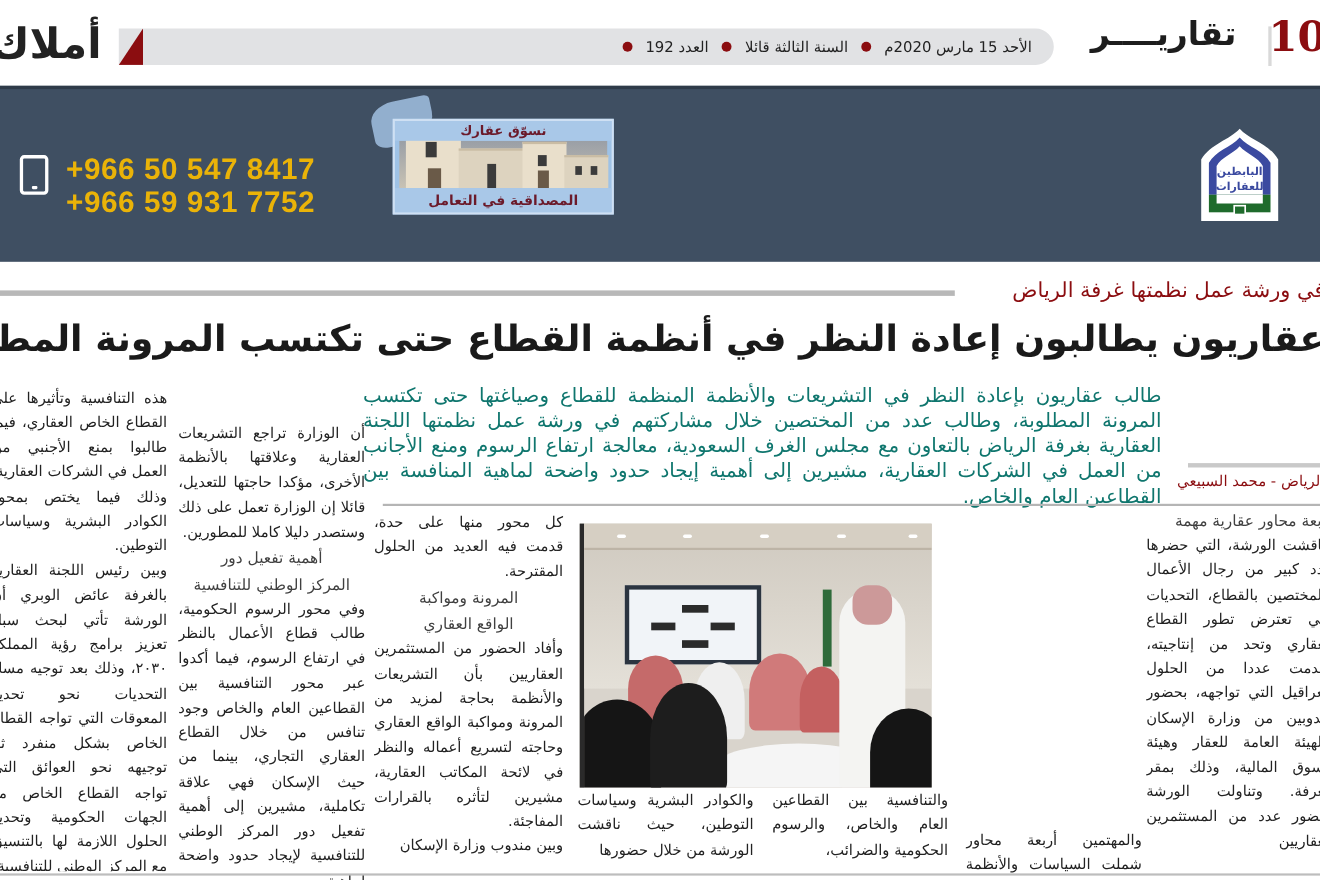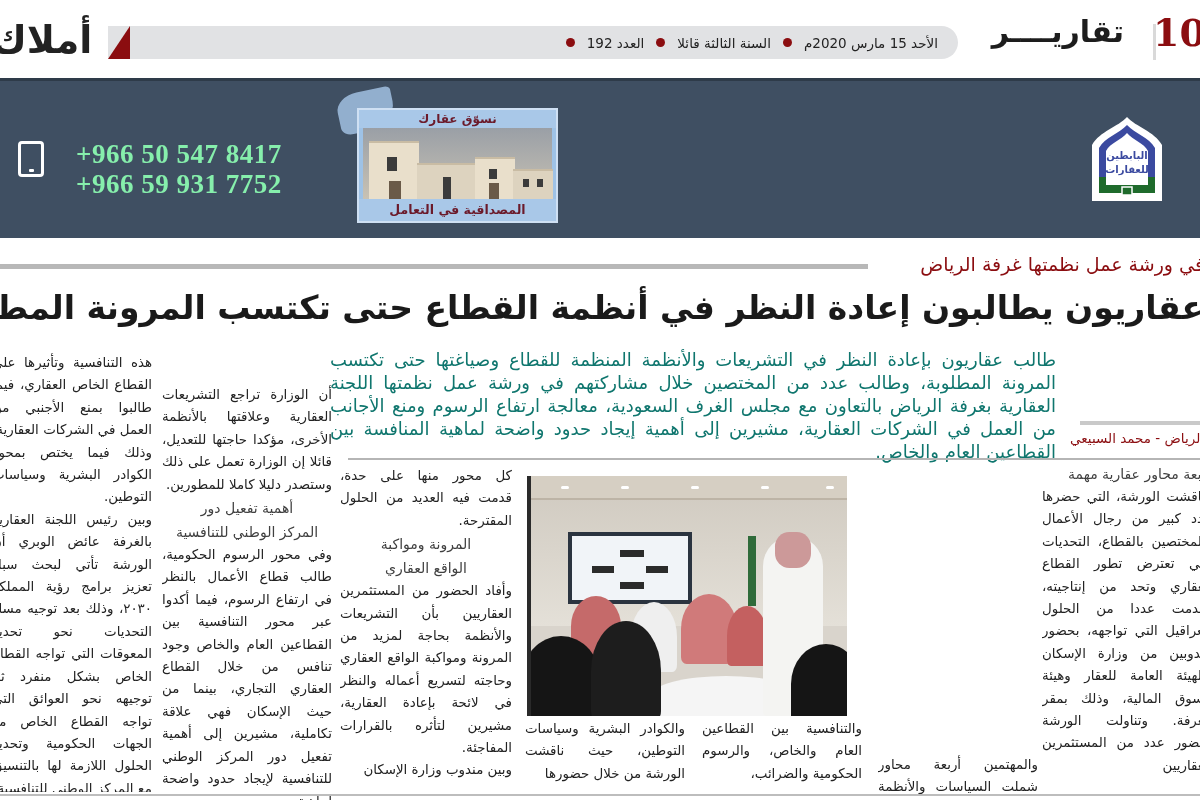--- a/index.html
+++ b/index.html
@@ -14,34 +14,34 @@
   .info-bar { position: absolute; left: 108px; top: 26px; width: 850px; height: 33px; background: #e1e2e4; border-radius: 0 17px 17px 0; }
   .red-tri { position: absolute; left: 108px; top: 26px; width: 22px; height: 33px; background: #8b0d10; clip-path: polygon(100% 0, 100% 100%, 0 100%); }
   .info-items { position: absolute; right: 262px; top: 26px; height: 33px; display: flex; flex-direction: row-reverse; align-items: center; gap: 12px; direction: rtl; font-size: 13.5px; color: #222; }
   .info-items .dot { width: 9px; height: 9px; border-radius: 50%; background: #8b0d10; display: inline-block; }
   .brand-logo { position: absolute; left: -8px; top: 18px; font-size: 38px; font-weight: bold; color: #222; letter-spacing: -1px; direction: rtl; }
 
   
   .ad { position: absolute; left: 0; top: 78px; width: 1200px; height: 160px; background: #3f4f62; border-top: 3px solid #2e3b49; }
   .ad-logo { position: absolute; right: 32px; top: 34px; width: 82px; height: 92px; }
   .ad-company { position: absolute; right: 155px; top: 60px; font-size: 29px; font-weight: bold; color: #fff; direction: rtl; white-space: nowrap; }
-  .ad-photo { position: absolute; left: 357px; top: 27px; width: 201px; height: 115px; border: 2px solid #cfe0f3; background: #9ec2e6; overflow: hidden; }
+  .ad-photo { position: absolute; left: 357px; top: 27px; width: 201px; height: 87px; border: 2px solid #cfe0f3; background: #9ec2e6; overflow: hidden; }
   .ad-photo .sky { position: absolute; left: 4px; top: 18px; right: 4px; bottom: 22px; background: linear-gradient(#9a9fa6, #c8c2b4); }
   .ad-photo .house { position: absolute; bottom: 22px; background: #e9dfcb; border-top: 2px solid #c9bca4; }
   .ad-photo .h1 { left: 10px; width: 50px; height: 58px; }
   .ad-photo .h2 { left: 58px; width: 60px; height: 36px; background: #ddd3bf; }
   .ad-photo .h3 { left: 116px; width: 40px; height: 42px; }
   .ad-photo .h4 { left: 154px; width: 40px; height: 30px; background: #ddd3bf; }
   .ad-photo .win { position: absolute; background: #3b3b3b; }
   .ad-photo-top { position: absolute; top: 0; left: 0; right: 0; height: 18px; background: #a9c8e8; color: #6b1a2a; font-size: 12px; text-align: center; line-height: 18px; direction: rtl; font-weight: bold; }
   .ad-photo-bottom { position: absolute; bottom: 0; left: 0; right: 0; height: 22px; background: #a9c8e8; color: #6b1a2a; font-size: 12.5px; text-align: center; line-height: 22px; direction: rtl; font-weight: bold; }
   .ad-splash { position: absolute; left: 338px; top: 10px; width: 56px; height: 40px; background: #a8c7ea; opacity: .8; transform: rotate(-12deg); border-radius: 40% 10% 60% 20%; }
   .ad-phone-icon { position: absolute; left: 18px; top: 60px; width: 26px; height: 36px; border: 3px solid #fff; border-radius: 4px; }
   .ad-phone-icon::after { content: ""; position: absolute; left: 8px; bottom: 2px; width: 5px; height: 3px; background: #fff; border-radius: 1px; }
-  .ad-phones { position: absolute; left: 76px; top: 58px; color: #86efac; font-family: Liberation Serif, serif; font-weight: bold; font-size: 27px; line-height: 30px; letter-spacing: 0.5px; }
+  .ad-phones { position: absolute; left: 60px; top: 58px; color: #eab308; font-family: Liberation Sans, sans-serif; font-weight: bold; font-size: 27px; line-height: 30px; letter-spacing: 0.5px; }
 
   
   .kicker-line { position: absolute; left: 0; top: 264px; width: 868px; height: 5px; background: #b8b8b8; }
   .kicker { position: absolute; right: -4px; top: 253px; font-size: 19px; color: #8b0d10; direction: rtl; white-space: nowrap; }
   .headline { position: absolute; right: -4px; top: 288px; font-size: 33px; font-weight: bold; color: #1a1a1a; direction: rtl; white-space: nowrap; letter-spacing: -0.3px; }
 
   
   .lead { position: absolute; left: 330px; top: 348px; width: 726px; font-size: 18px; line-height: 23px; color: #0f766e; direction: rtl; text-align: justify; }
   .byline-line { position: absolute; left: 1080px; top: 421px; width: 120px; height: 4px; background: #c9c9c9; }
   .byline { position: absolute; right: -4px; top: 430px; font-size: 13.5px; color: #8b0d10; direction: rtl; white-space: nowrap; }
@@ -180,21 +180,21 @@
 </div>
 
 <p class="col-photo-below cpb-1">والمهتمين أربعة محاور شملت السياسات والأنظمة المتعلقة بالتشريعات،</p>
 <p class="col-photo-below cpb-2">والتنافسية بين القطاعين العام والخاص، والرسوم الحكومية والضرائب،</p>
 <p class="col-photo-below cpb-3">والكوادر البشرية وسياسات التوطين، حيث ناقشت الورشة من خلال حضورها</p>
 
 <div class="col col-2">
   <p>كل محور منها على حدة، قدمت فيه العديد من الحلول المقترحة.</p>
   <div class="sub">المرونة ومواكبة</div>
   <div class="sub">الواقع العقاري</div>
-  <p>وأفاد الحضور من المستثمرين العقاريين بأن التشريعات والأنظمة بحاجة لمزيد من المرونة ومواكبة الواقع العقاري وحاجته لتسريع أعماله والنظر في لائحة بإعادة العقارية، مشيرين لتأثره بالقرارات المفاجئة.</p>
+  <p>وأفاد الحضور من المستثمرين العقاريين بأن التشريعات والأنظمة بحاجة لمزيد من المرونة ومواكبة الواقع العقاري وحاجته لتسريع أعماله والنظر في لائحة المكاتب العقارية، مشيرين لتأثره بالقرارات المفاجئة.</p>
   <p>وبين مندوب وزارة الإسكان</p>
 </div>
 
 <div class="col col-3">
   <p>أن الوزارة تراجع التشريعات العقارية وعلاقتها بالأنظمة الأخرى، مؤكدا حاجتها للتعديل، قائلا إن الوزارة تعمل على ذلك وستصدر دليلا كاملا للمطورين.</p>
   <div class="sub">أهمية تفعيل دور</div>
   <div class="sub">المركز الوطني للتنافسية</div>
   <p>وفي محور الرسوم الحكومية، طالب قطاع الأعمال بالنظر في ارتفاع الرسوم، فيما أكدوا عبر محور التنافسية بين القطاعين العام والخاص وجود تنافس من خلال القطاع العقاري التجاري، بينما من حيث الإسكان فهي علاقة تكاملية، مشيرين إلى أهمية تفعيل دور المركز الوطني للتنافسية لإيجاد حدود واضحة لماهية</p>
 </div>
 

